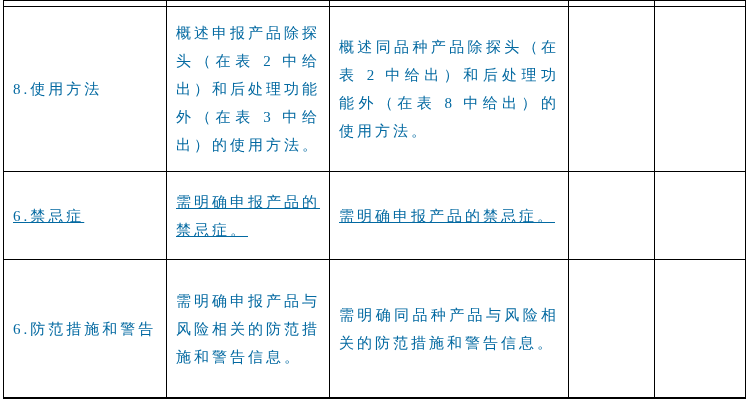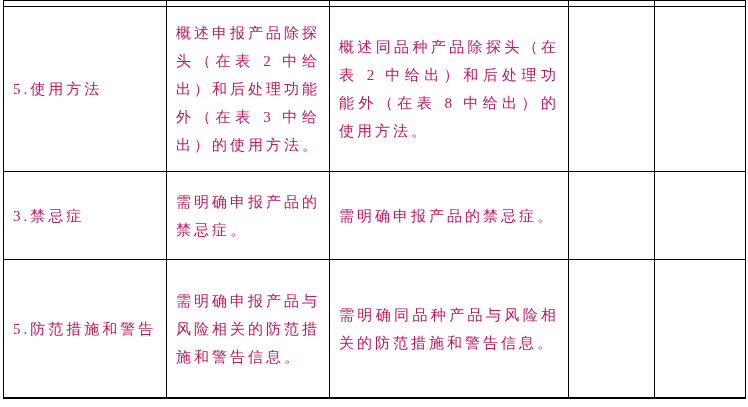--- a/index.html
+++ b/index.html
@@ -20,34 +20,34 @@
     border-bottom: 2px solid #000;
   }
   .doc-table td {
     border: 1px solid #000;
     vertical-align: middle;
     padding: 0 9px;
     font-family: "Liberation Serif", "DejaVu Serif", serif;
     font-size: 15px;
     line-height: 28px;
     letter-spacing: 3px;
-    color: #be185d;
+    color: #0369a1;
     text-align: justify;
     text-justify: inter-character;
     overflow: hidden;
     word-break: break-all;
   }
   .doc-table tr.spacer-row td {
     padding: 0;
     height: 5px;
     line-height: 0;
     font-size: 0;
   }
   .doc-table tr.row-usage td   { height: 164px; }
-  .doc-table tr.row-contra td  { height: 87px; }
+  .doc-table tr.row-contra td  { height: 87px; text-decoration: underline; }
   .doc-table tr.row-warn td    { height: 137px; }
 </style>
 </head>
 <body>
 
 <table class="doc-table">
   <colgroup>
     <col style="width:163px">
     <col style="width:163px">
     <col style="width:239px">
@@ -56,34 +56,34 @@
   </colgroup>
   <tbody>
     <tr class="spacer-row">
       <td></td>
       <td></td>
       <td></td>
       <td></td>
       <td></td>
     </tr>
     <tr class="row-usage">
-      <td>5.使用方法</td>
+      <td>8.使用方法</td>
       <td>概述申报产品除探头（在表 2 中给出）和后处理功能外（在表 3 中给出）的使用方法。</td>
       <td>概述同品种产品除探头（在表 2 中给出）和后处理功能外（在表 8 中给出）的使用方法。</td>
       <td></td>
       <td></td>
     </tr>
     <tr class="row-contra">
-      <td>3.禁忌症</td>
+      <td>6.禁忌症</td>
       <td>需明确申报产品的禁忌症。</td>
       <td>需明确申报产品的禁忌症。</td>
       <td></td>
       <td></td>
     </tr>
     <tr class="row-warn">
-      <td>5.防范措施和警告</td>
+      <td>6.防范措施和警告</td>
       <td>需明确申报产品与风险相关的防范措施和警告信息。</td>
       <td>需明确同品种产品与风险相关的防范措施和警告信息。</td>
       <td></td>
       <td></td>
     </tr>
   </tbody>
 </table>
 
 </body></html>

